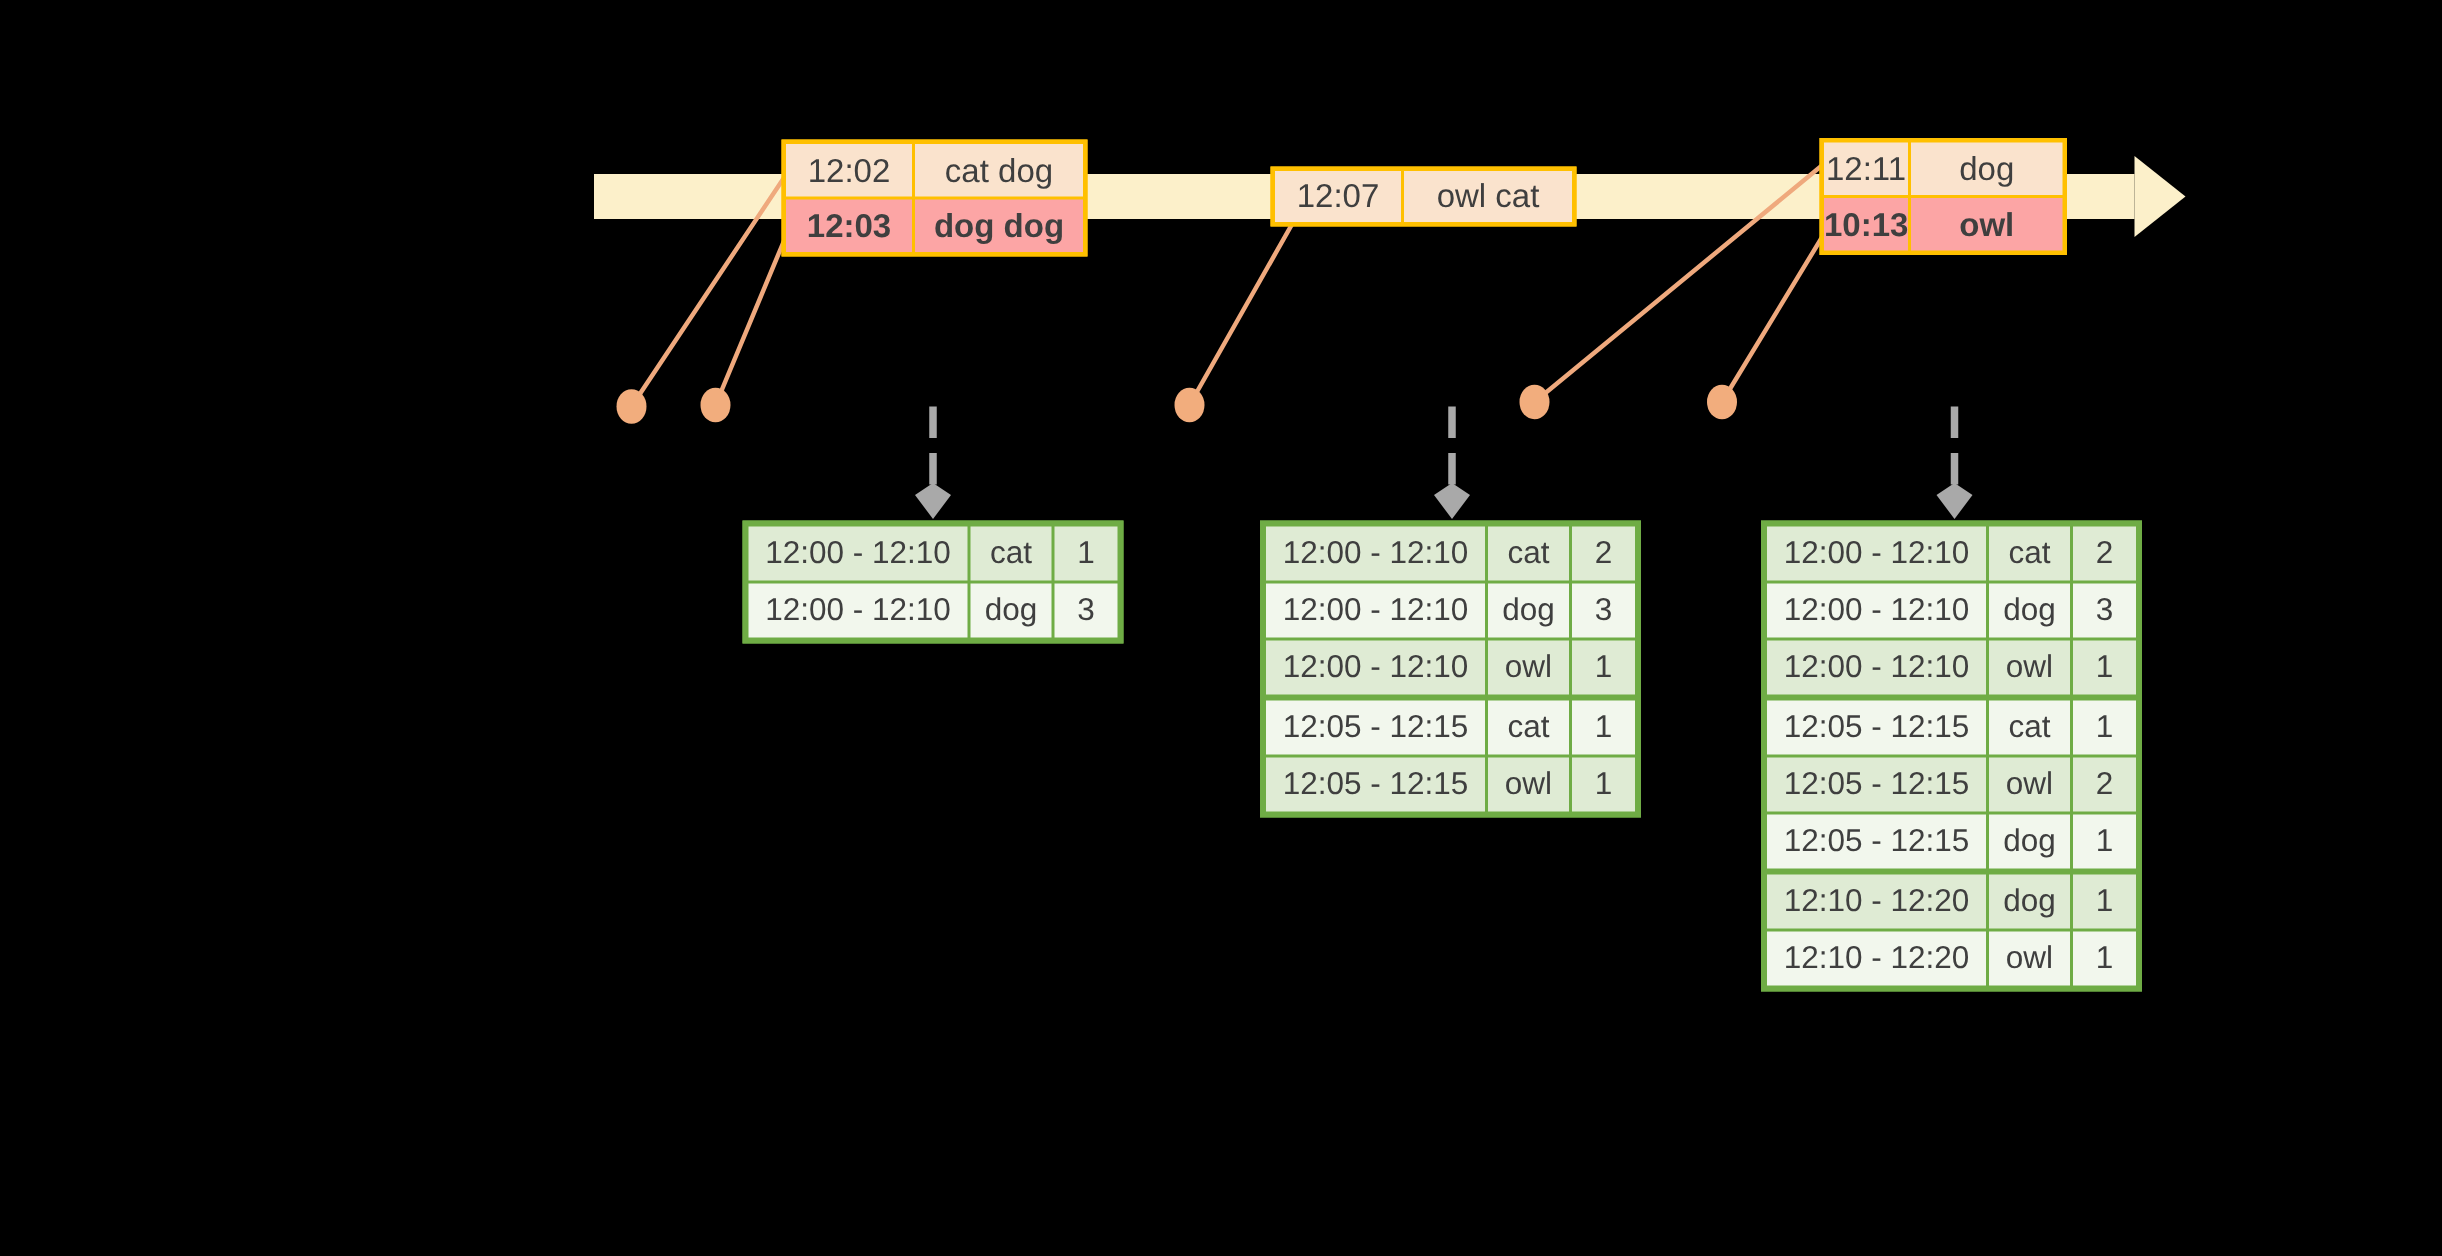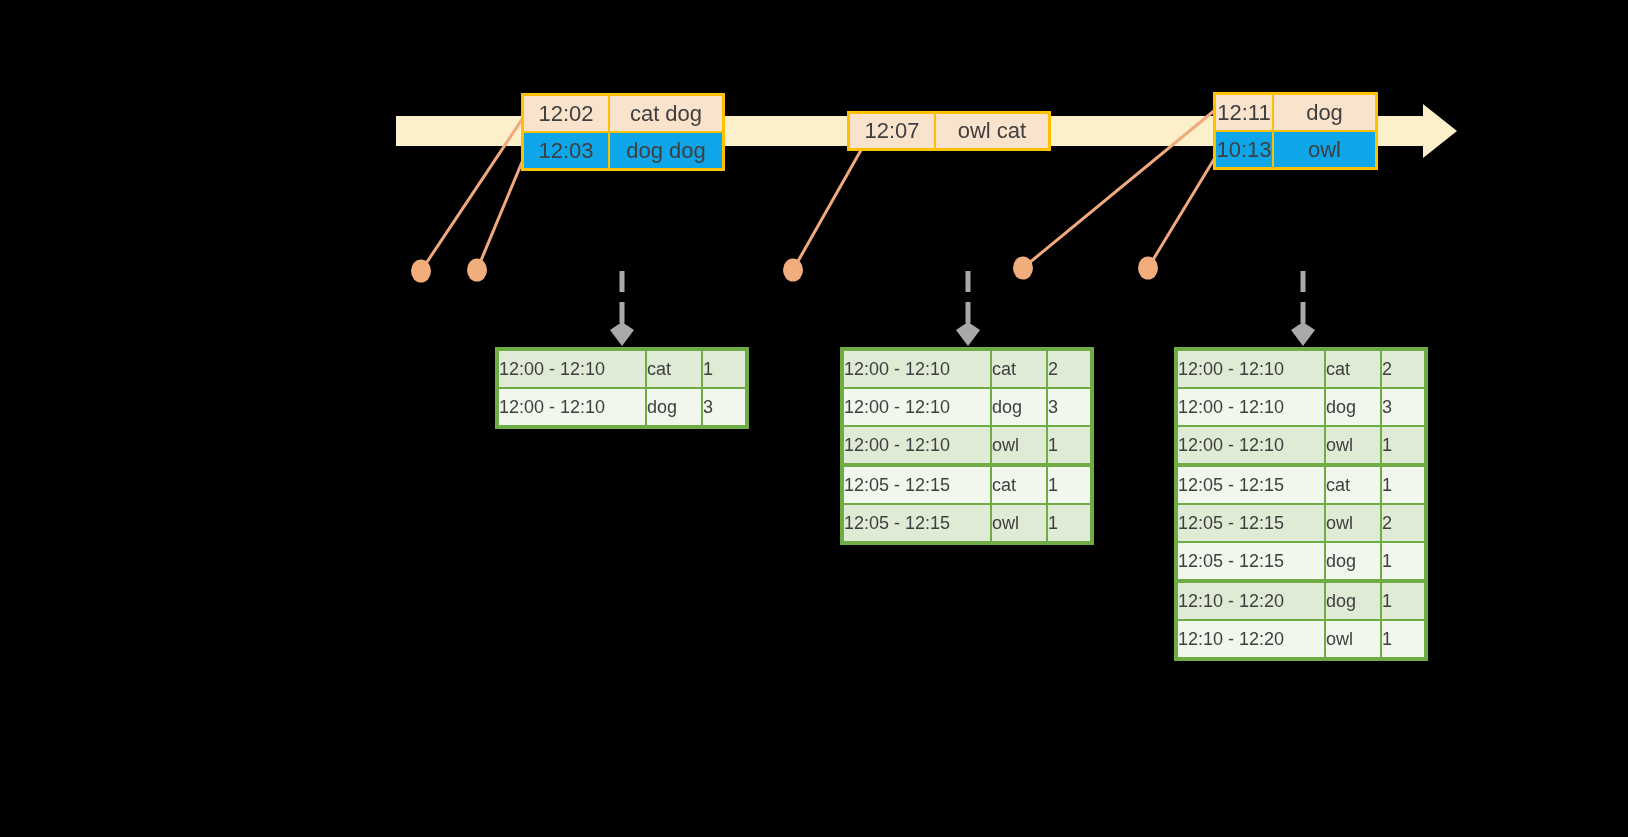--- a/index.html
+++ b/index.html
@@ -11,29 +11,29 @@
   .etable{position:absolute;background:#FFC000;border:3px solid #FFC000;
           display:flex;flex-direction:column;gap:2px;}
   .erow{display:flex;gap:2px;}
   .ecell{height:35px;line-height:35px;text-align:center;font-size:22px;}
   .etable.t2 .ecell{height:34px;line-height:34px;}
   .etime{width:84px;}
   .ewords{width:112px;}
   .t3 .etime{width:56px;}
   .t3 .ewords{width:101px;}
   .ea{background:#FAE3CD;}
-  .eb{background:#0ea5e9;}
+  .eb{background:#fca5a5;font-weight:bold;}
 
   
   .rtable{position:absolute;background:#6FAC45;border:4px solid #6FAC45;
           display:flex;flex-direction:column;}
   .rrow{display:flex;gap:2px;margin-top:2px;}
   .rrow:first-child{margin-top:0;}
   .rrow.group-start{margin-top:4px;}
-  .rcell{height:36px;line-height:36px;text-align:left;font-size:18px;}
+  .rcell{height:36px;line-height:36px;text-align:center;font-size:21px;}
   .rwindow{width:146px;}
   .rword{width:54px;}
   .rcount{width:42px;}
   .fa{background:#DFEBD4;}
   .fb{background:#F2F7ED;}
 </style>
 </head>
 <body>
 
 <div class="canvas">

